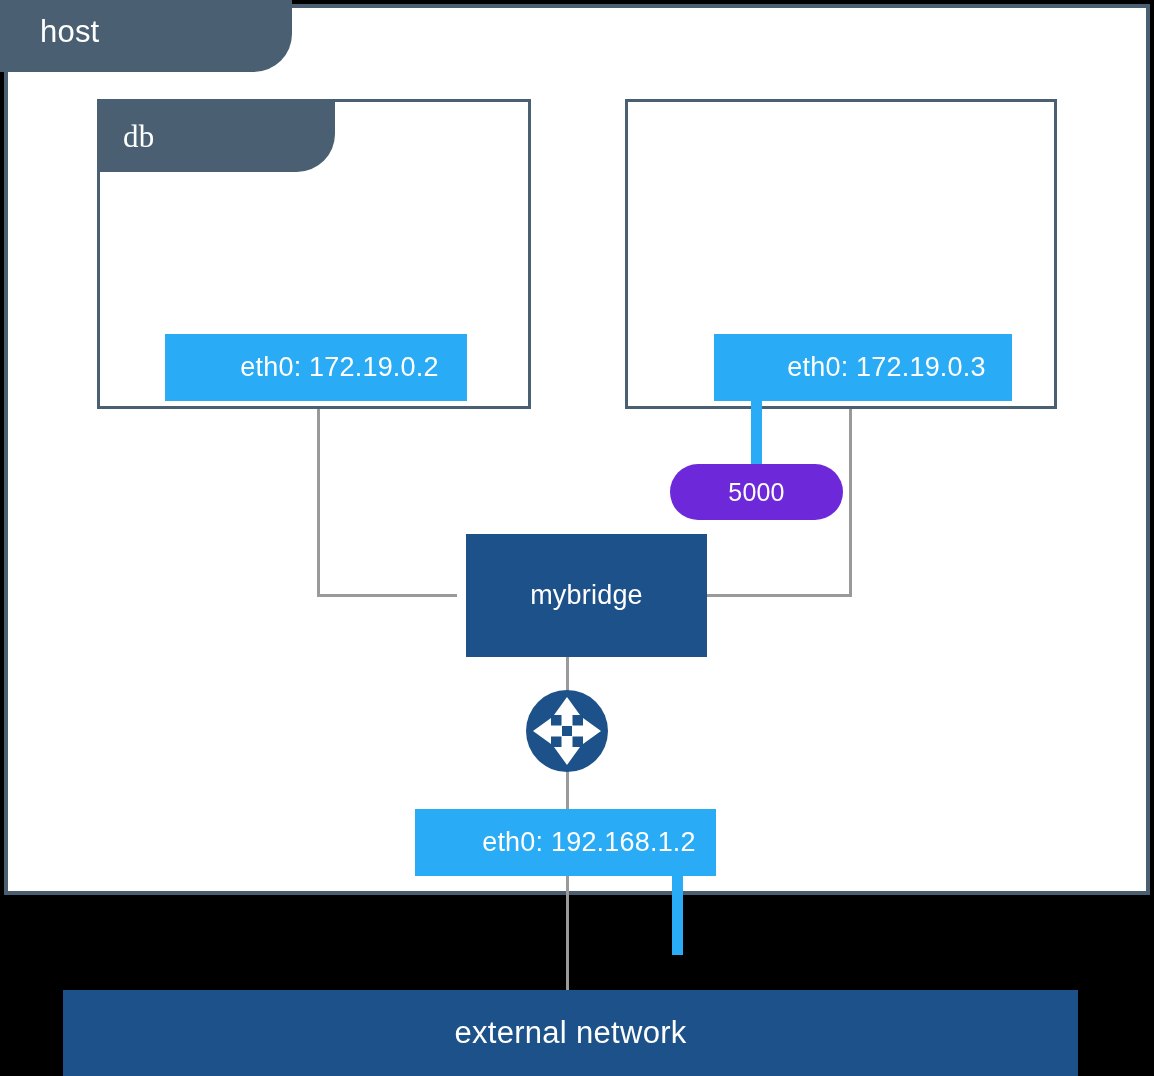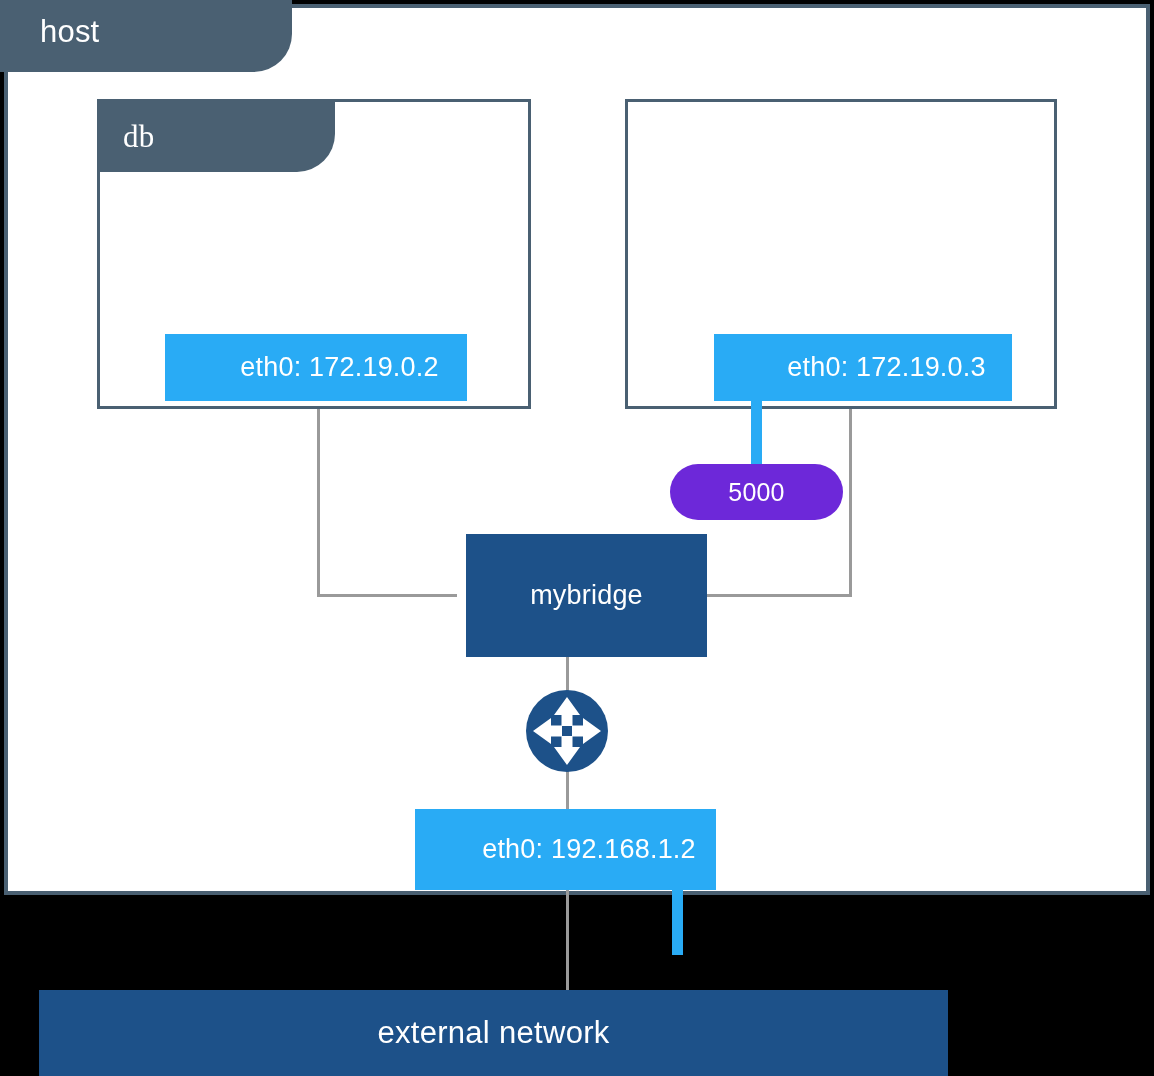--- a/index.html
+++ b/index.html
@@ -197,23 +197,23 @@
 
         <path d="M42 76 L29 58 L36.5 58 L36.5 47 L47.5 47 L47.5 58 L55 58 Z"></path>
 
         <path d="M8 42 L26 29 L26 36.5 L37 36.5 L37 47.5 L26 47.5 L26 55 Z"></path>
 
         <path d="M76 42 L58 55 L58 47.5 L47 47.5 L47 36.5 L58 36.5 L58 29 Z"></path>
       </g>
     </svg>
   </div>
 
-  <div class="iface" style="left:415px; top:809px; width:301px; height:81px;">eth0: 192.168.1.2</div>
+  <div class="iface" style="left:415px; top:809px; width:301px; height:67px;">eth0: 192.168.1.2</div>
 
   <div class="line-blue2-v" style="left:672px; top:876px; height:79px;"></div>
 
   <div class="tab host-tab">
     <span class="tab-label">host</span>
   </div>
 
-  <div class="extnet-bar" style="left:39px; top:990px; width:909px; height:86px;">external network</div>
+  <div class="extnet-bar" style="left:63px; top:990px; width:1015px; height:86px;">external network</div>
 
 </div>
 
 </body></html>

